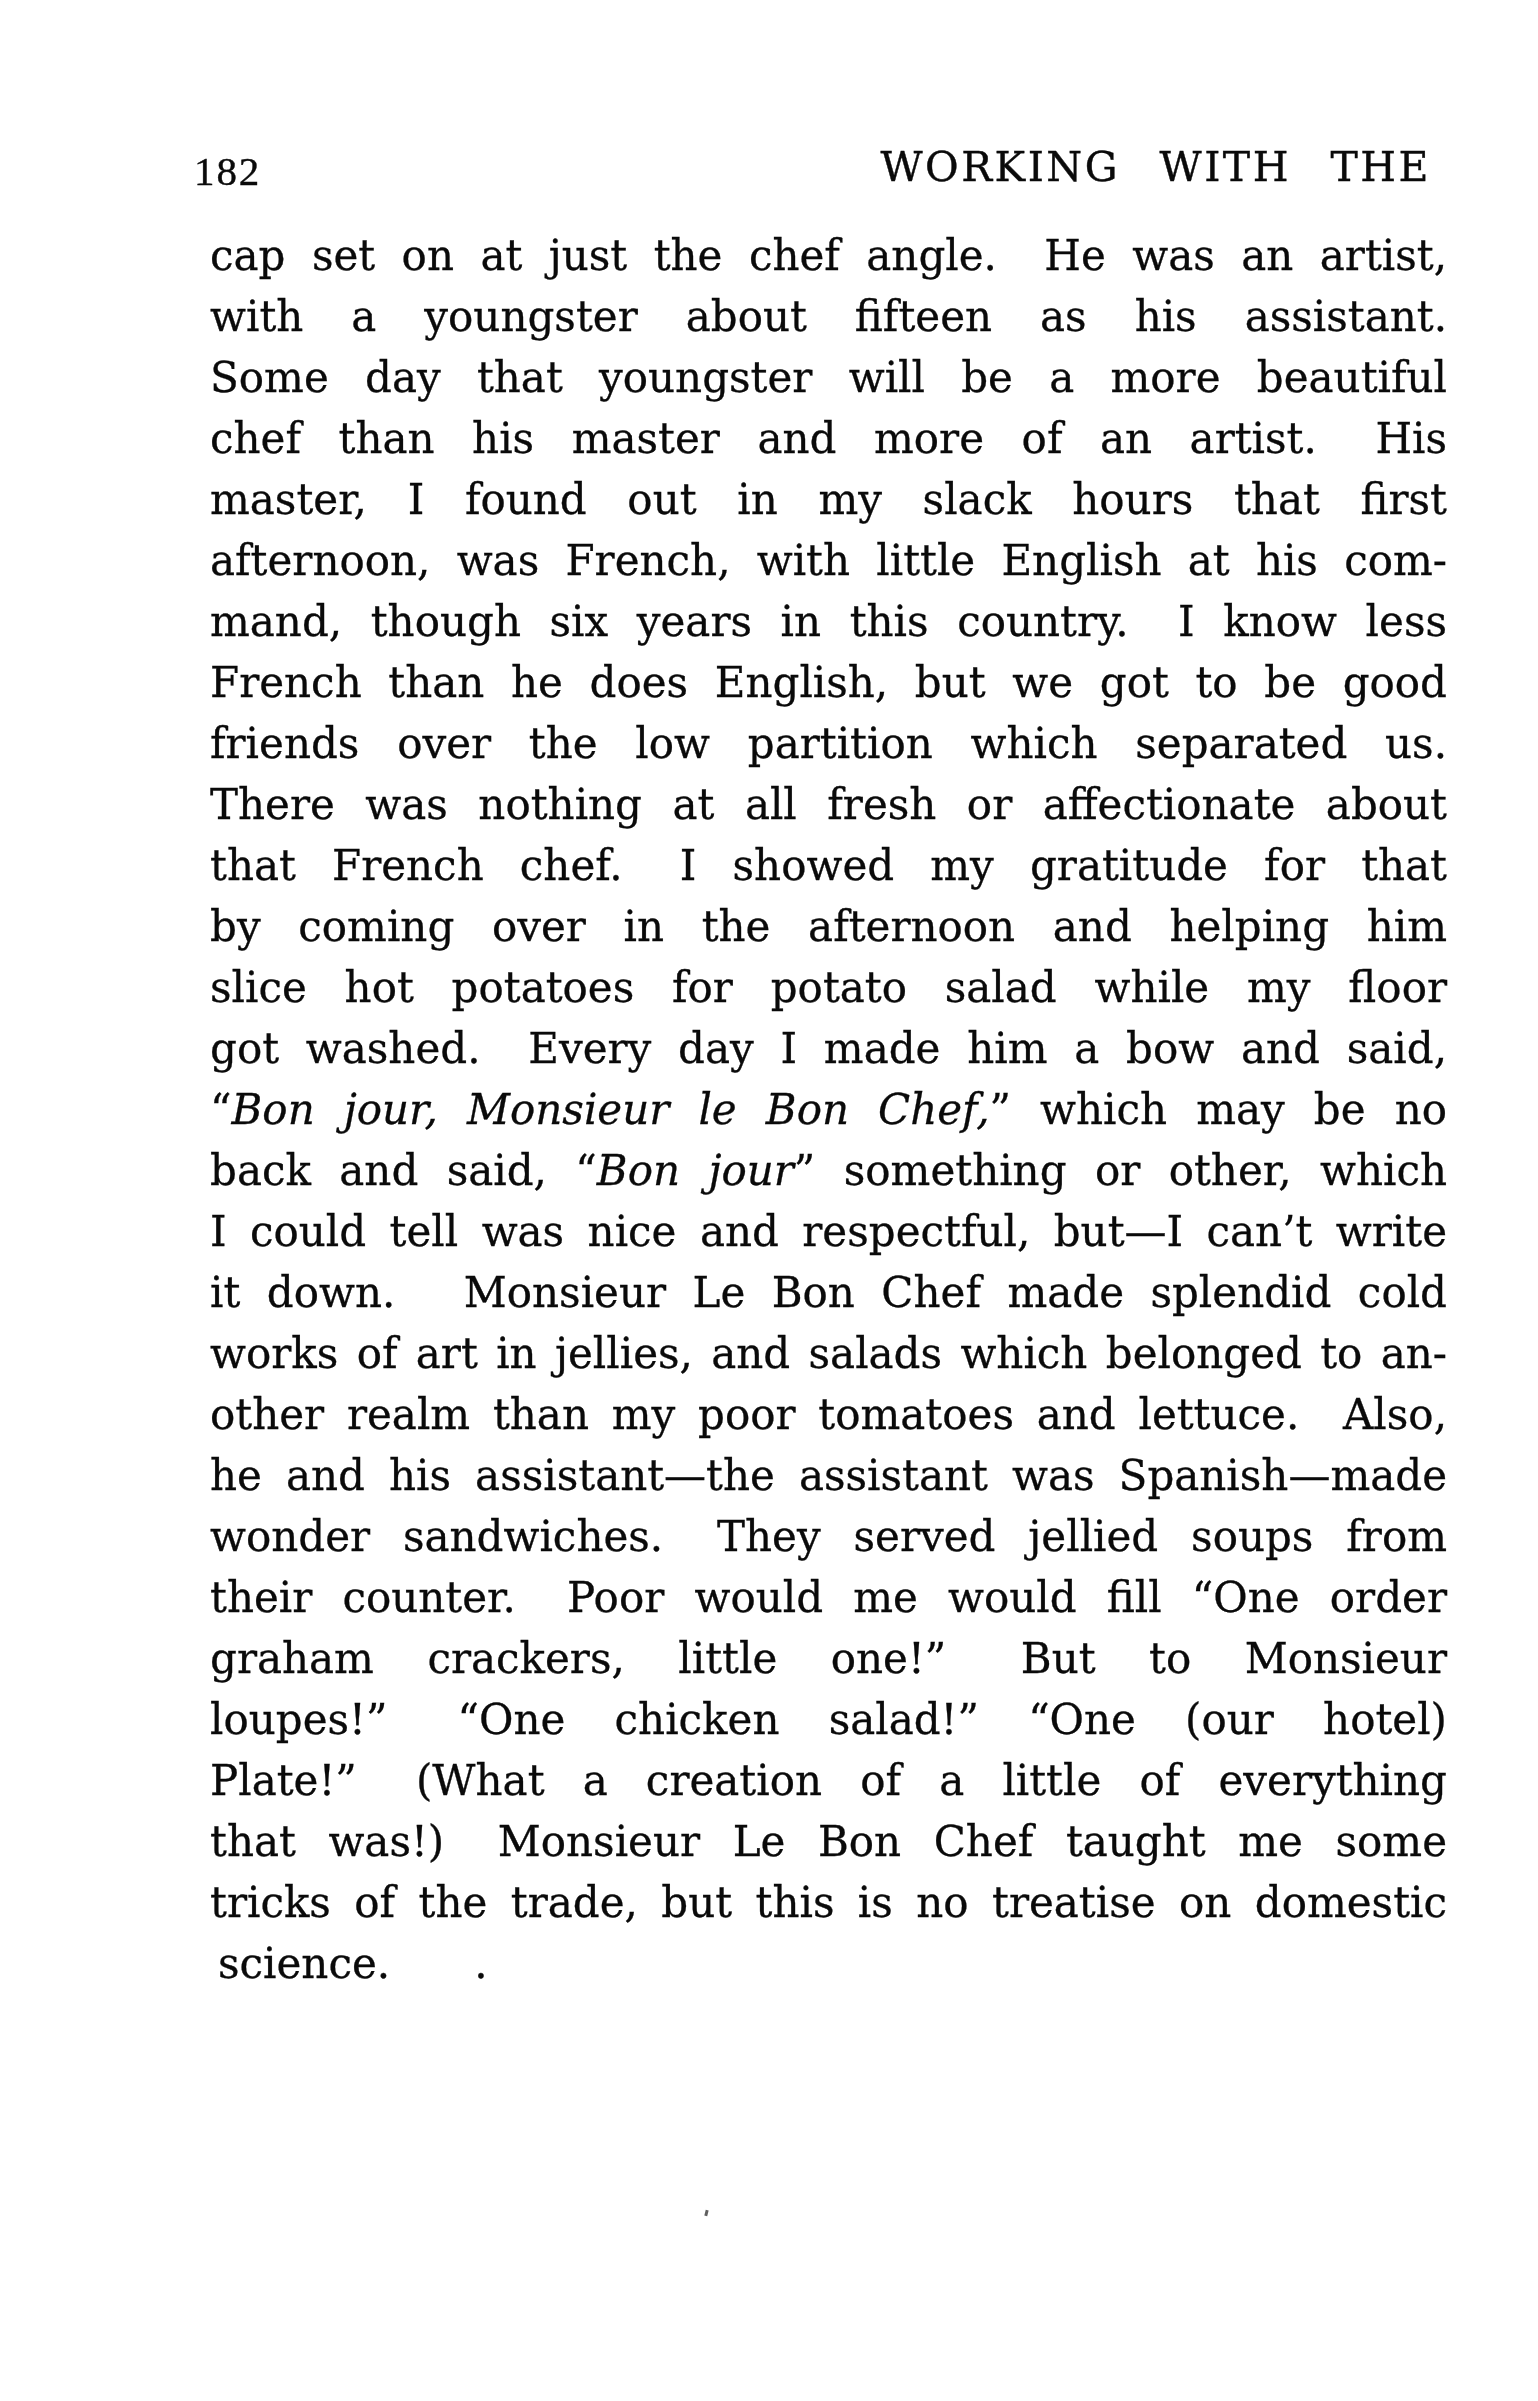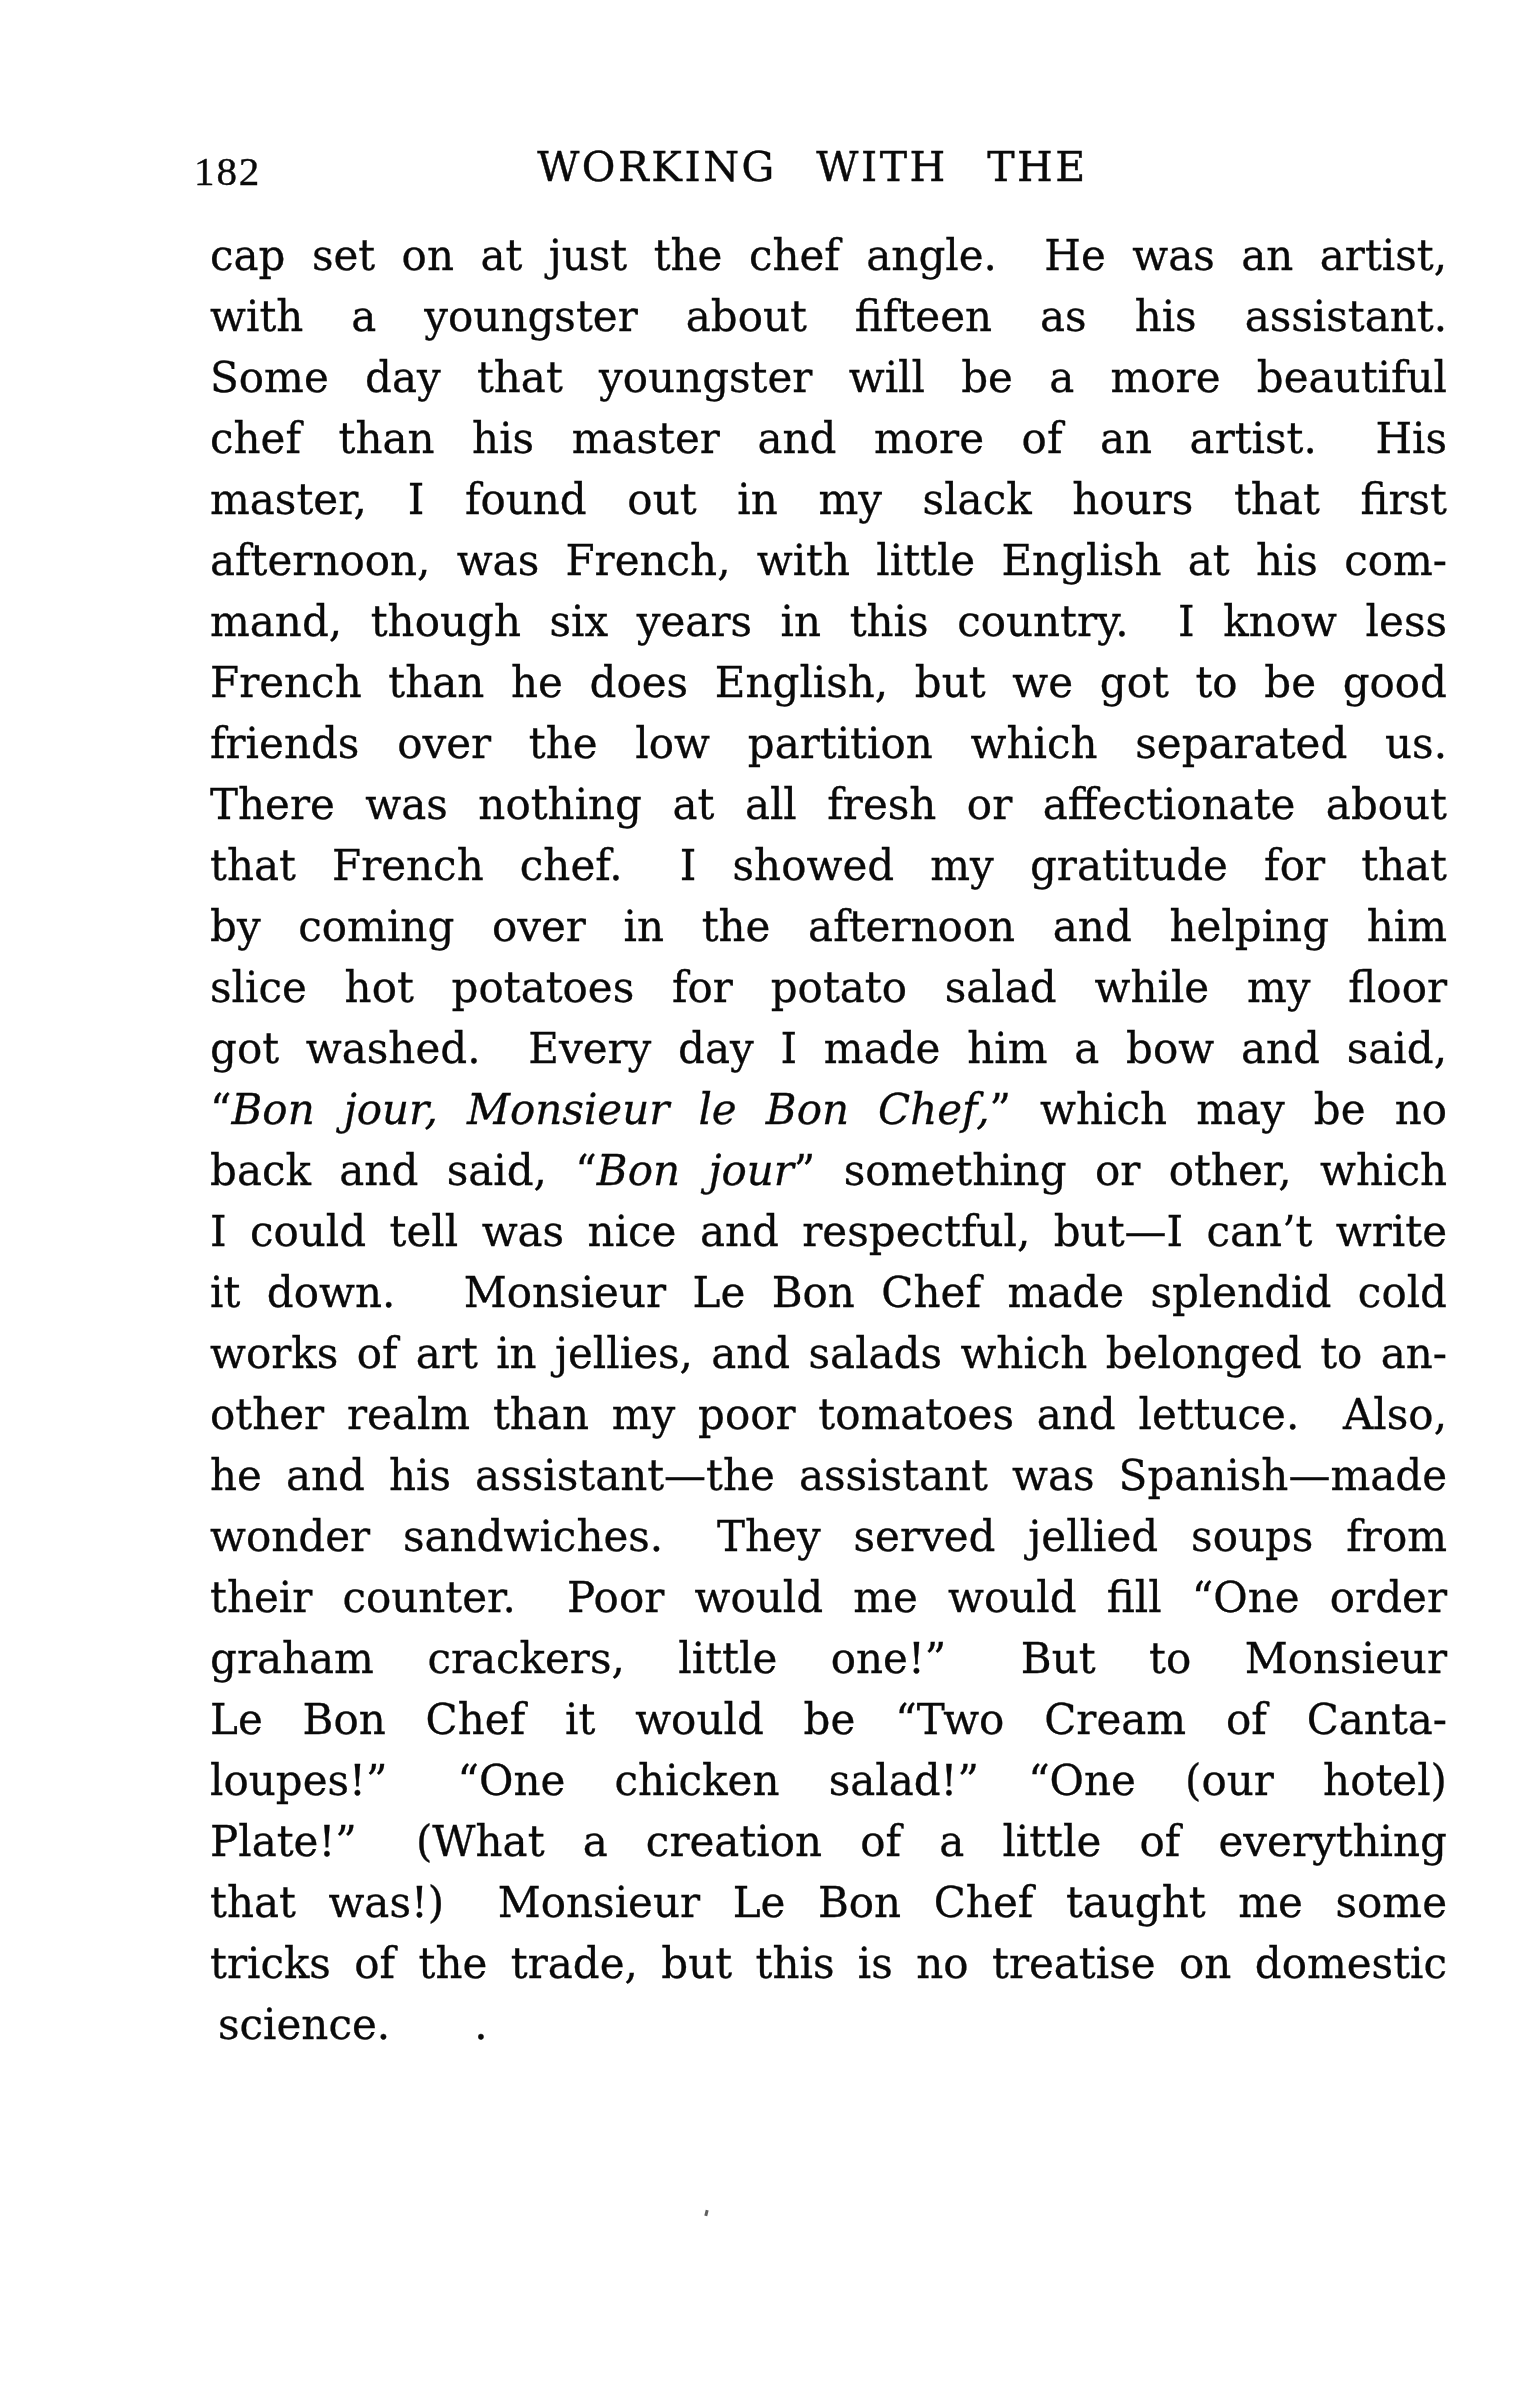--- a/index.html
+++ b/index.html
@@ -26,21 +26,21 @@
     font-size: 41px;
     letter-spacing: 1.9px;
     font-family: Liberation Serif, serif;
     -webkit-text-stroke: 0.4px currentColor;
   }
   .running-title {
     position: absolute;
     left: 0;
     top: 0;
     width: 100%;
-    text-align: center;
+    text-align: right;
     font-size: 41px;
     letter-spacing: 2.5px;
     word-spacing: 24px;
     -webkit-text-stroke: 0.4px currentColor;
   }
   .textblock {
     position: absolute;
     left: 210px;
     top: 225px;
     width: 1237px;
@@ -96,21 +96,20 @@
       <div class="line"><span>“</span><span class="it">Bon jour, Monsieur le Bon Chef,</span><span>” which may be no</span></div>
       <div class="line"><span>back and said, “</span><span class="it">Bon jour</span><span>” something or other, which</span></div>
       <div class="line"><span>I could tell was nice and respectful, but—I can’t write</span></div>
       <div class="line"><span>it down.   Monsieur Le Bon Chef made splendid cold</span></div>
       <div class="line"><span>works of art in jellies, and salads which belonged to an-</span></div>
       <div class="line"><span>other realm than my poor tomatoes and lettuce.  Also,</span></div>
       <div class="line"><span>he and his assistant—the assistant was Spanish—made</span></div>
       <div class="line"><span>wonder sandwiches.  They served jellied soups from</span></div>
       <div class="line"><span>their counter.  Poor would me would fill “One order</span></div>
       <div class="line"><span>graham crackers, little one!”  But to Monsieur</span></div>
-      <div class="line"><span>Le Bon Chef it would be “Two Cream of Canta-</span></div>
       <div class="line"><span>loupes!”  “One chicken salad!” “One (our hotel)</span></div>
       <div class="line"><span>Plate!”  (What a creation of a little of everything</span></div>
       <div class="line"><span>that was!)  Monsieur Le Bon Chef taught me some</span></div>
       <div class="line"><span>tricks of the trade, but this is no treatise on domestic</span></div>
       <div class="line left"><span>science.</span><span>  .</span></div>
     </div>
 
   <div class="speck"></div>
 </div>
 

